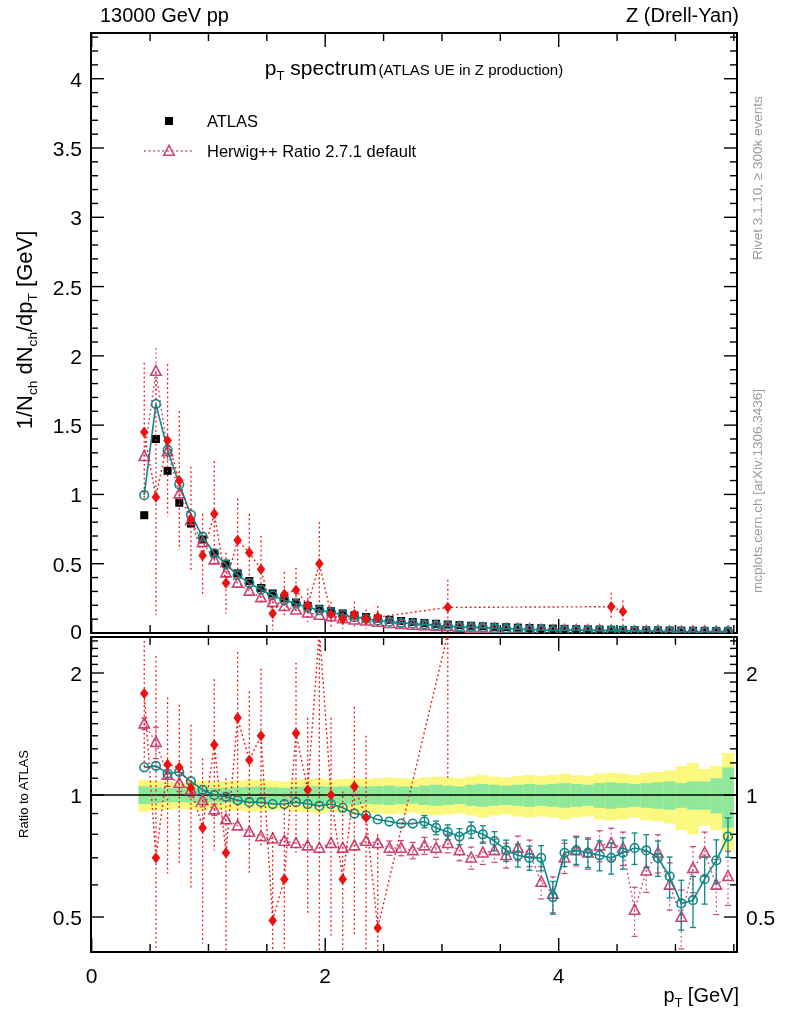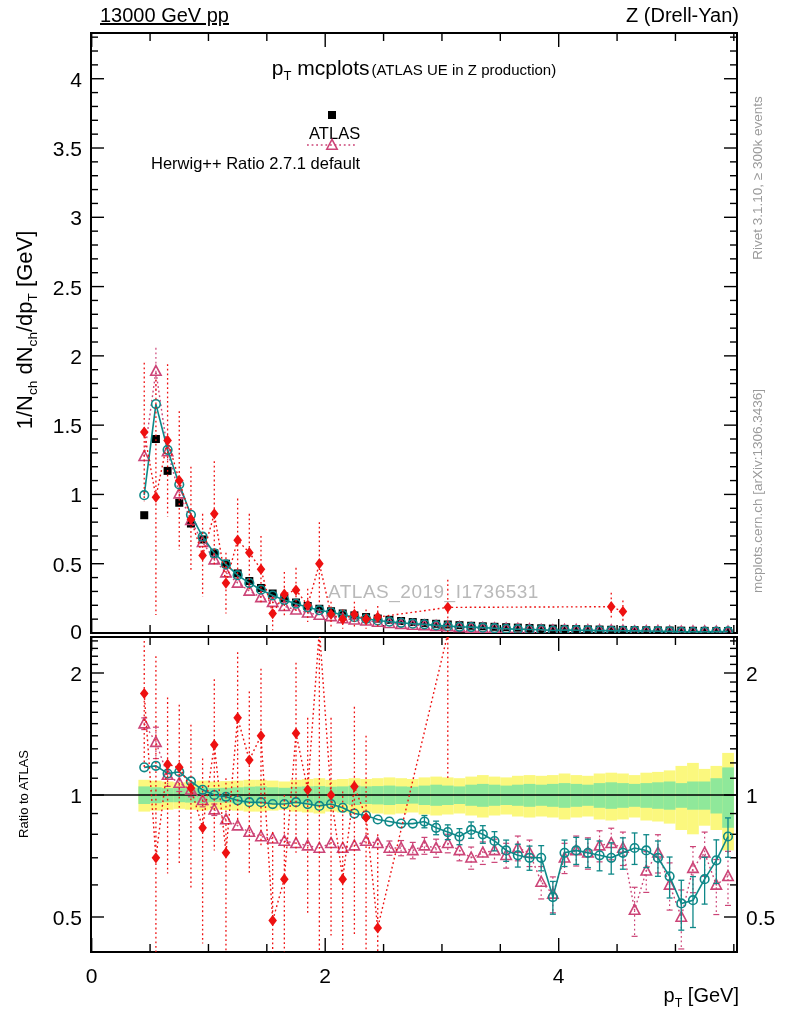--- a/index.html
+++ b/index.html
@@ -1,27 +1,27 @@
 <!DOCTYPE html>
 <html><head>
 <meta charset="utf-8">
 <style>
   html,body{margin:0;padding:0;background:#fff;}
   .page{position:relative;width:786px;height:1024px;background:#fff;overflow:hidden;
         font-family:"Liberation Sans",sans-serif;color:#000;}
   #chart{position:absolute;left:0;top:0;}
   .abs{position:absolute;}
   .hdr{font-size:20px;top:4px;white-space:nowrap;}
-  .hdr-l{left:100px;text-decoration:underline;}
+  .hdr-l{left:100px;}
   .hdr-r{right:47px;}
   .title{left:91px;width:646px;top:56px;text-align:center;font-size:21px;white-space:nowrap;}
   .title .paren{font-size:15px;}
   sub{font-size:0.62em;}
   .legend{left:141px;top:106px;}
-  .lrow{display:flex;align-items:flex-end;height:30px;flex-direction:column;}
+  .lrow{display:flex;align-items:center;height:30px;}
   .lmark{width:56px;height:18px;}
   .lmark svg{display:block;}
   .ltext{font-size:16.5px;margin-left:10px;white-space:nowrap;}
   .rot{transform:translate(-50%,-50%) rotate(-90deg);white-space:nowrap;}
   .ylab{left:26px;top:330px;font-size:22px;}
   .rlab{left:23px;top:794px;font-size:13px;}
   .side{font-size:13.5px;color:#9a9a9a;}
   .side-top{left:757px;top:178px;}
   .side-bot{left:757px;top:491px;}
   .xlab{right:47px;top:984px;font-size:20px;white-space:nowrap;}
@@ -900,21 +900,21 @@
         <path d="M377.7375 922.2906152478446L382.0375 927.8906152478446L377.7375 933.4906152478446L373.4375 927.8906152478446Z" fill="#ee1111"></path>
         <path d="M447.78749999999997 628.1247724237418L452.0875 633.7247724237418L447.78749999999997 639.3247724237418L443.48749999999995 633.7247724237418Z" fill="#ee1111"></path>
         <path d="M611.2375000000001 421.213527224334L615.5375 426.813527224334L611.2375000000001 432.413527224334L606.9375000000001 426.813527224334Z" fill="#ee1111"></path>
         <path d="M622.9125 446.90269950897226L627.2125 452.5026995089723L622.9125 458.1026995089723L618.6125000000001 452.5026995089723Z" fill="#ee1111"></path>
       </g>
     </svg>
 
   <div class="abs hdr hdr-l">13000 GeV pp</div>
   <div class="abs hdr hdr-r">Z (Drell-Yan)</div>
 
-  <div class="abs title"><span>p</span><sub>T</sub><span> mcplots</span> <span class="paren">(ATLAS UE in Z production)</span></div>
+  <div class="abs title"><span>p</span><sub>T</sub><span> spectrum</span> <span class="paren">(ATLAS UE in Z production)</span></div>
 
   <div class="abs legend">
     <div class="lrow">
       <span class="lmark">
           <svg width="56" height="18">
             <g>
               <rect x="24" y="5" width="8" height="8" fill="#000000"></rect>
             </g>
           </svg>
         </span>
@@ -935,15 +935,14 @@
 
   <div class="abs rot ylab"><span>1/N</span><sub>ch</sub><span> dN</span><sub>ch</sub><span>/dp</span><sub>T</sub><span> [GeV]</span></div>
 
   <div class="abs rot rlab">Ratio to ATLAS</div>
 
   <div class="abs rot side side-top" style="color: rgb(154, 154, 154);">Rivet 3.1.10, ≥ 300k events</div>
   <div class="abs rot side side-bot" style="color: rgb(154, 154, 154);">mcplots.cern.ch [arXiv:1306.3436]</div>
 
   <div class="abs xlab"><span>p</span><sub>T</sub><span> [GeV]</span></div>
 
-  <div class="abs wm" style="color: rgb(185, 185, 185);">ATLAS_2019_I1736531</div>
 
 </div>
 
 </body></html>

